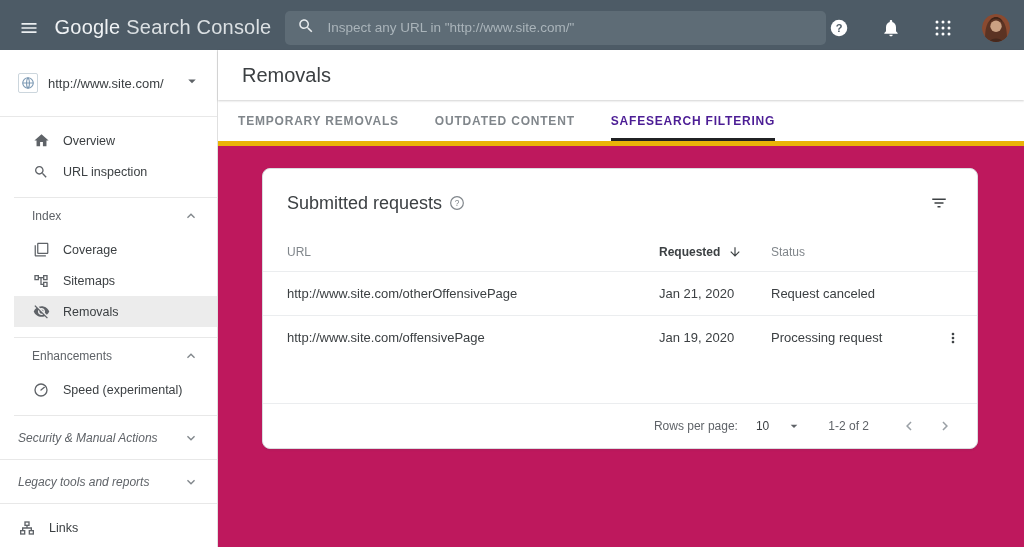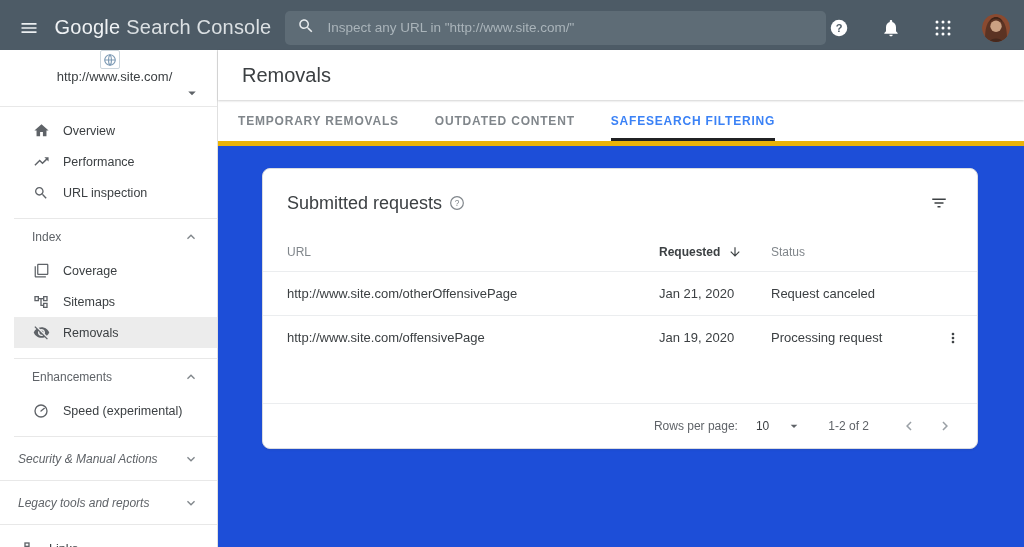--- a/index.html
+++ b/index.html
@@ -26,22 +26,22 @@
     display:flex; align-items:center; justify-content:center; }
   .avatar { width:28px; height:28px; border-radius:50%; overflow:hidden; cursor:pointer;
     border:none; padding:0; background:transparent; }
 
   
   .body-row { flex:1; display:flex; min-height:0; }
 
   
   .sidebar { width:218px; background:#fff; border-right:1px solid #e0e0e0; flex-shrink:0;
     overflow:hidden; }
-  .property { height:57px; border-bottom:1px solid #e8e8e8; display:flex; align-items:center;
-    padding:0 16px 0 18px; cursor:pointer;flex-direction:column; }
+  .property { height:67px; border-bottom:1px solid #e8e8e8; display:flex; align-items:center;
+    padding:0 16px 0 18px; cursor:pointer; }
   .prop-icon { width:20px; height:20px; border:1px solid #ccd6dd; border-radius:2px;
     display:flex; align-items:center; justify-content:center; background:#fff; }
   .prop-url { margin-left:10px; font-size:13px; color:#3c4043; }
   .prop-caret { margin-left:auto; }
   .nav-group { padding:8px 0 10px 0; border-bottom:1px solid #e8e8e8;margin-left:14px; }
   .nav-item { height:31px; display:flex; align-items:center; padding:0 18px; cursor:pointer; }
   .nav-item .ni-icon { width:18px; display:flex; justify-content:center; }
   .nav-item .ni-label { margin-left:13px; font-size:12.5px; font-weight:500; color:#3c4043; }
   .nav-item.selected { background:#ececec; }
   .section-header { height:36px; display:flex; align-items:center; padding:0 18px; cursor:pointer; }
@@ -54,22 +54,22 @@
 
   
   .main { flex:1; display:flex; flex-direction:column; min-width:0; background:#fff; }
   .page-header { height:50px; display:flex; align-items:center; padding:0 24px; background:#fff;
     box-shadow:0 1px 2px rgba(0,0,0,.18); position:relative; z-index:2; flex-shrink:0; }
   .page-title { font-size:20px; color:#3c4043; font-weight:400; }
   .tabbar { height:46px; display:flex; align-items:stretch; gap:36px; padding:0 20px;
     border-bottom:5px solid #eab308; background:#fff; flex-shrink:0; }
   .tab { display:flex; align-items:center; font-size:12px; font-weight:700; letter-spacing:.8px;
     color:#80868b; cursor:pointer; border-bottom:3px solid transparent; padding-top:3px; }
-  .tab.active { color:#3b82f6; border-bottom-color:#202124; }
-  .content { flex:1; background:#1d4ed8; padding:22px 34px 0 44px; }
+  .tab.active { color:#4c1d95; border-bottom-color:#202124; }
+  .content { flex:1; background:#be185d; padding:22px 34px 0 44px; }
 
   
   .card { width:716px; background:#fff; border:1px solid #dadce0; border-radius:8px;
     box-shadow:0 1px 2px rgba(60,64,67,.12); overflow:hidden; }
   .card-head { display:flex; align-items:center; padding:20px 24px 16px 24px; }
   .card-title { font-size:18px; color:#3c4043; font-weight:400; }
   .title-help { margin-left:7px; display:flex; cursor:pointer; }
   .filter-btn { margin-left:auto; width:28px; height:28px; border:none; background:transparent;
     cursor:pointer; display:flex; align-items:center; justify-content:center; }
   .t-row { display:grid; grid-template-columns:1fr 112px 172px 20px; align-items:center;
@@ -184,28 +184,20 @@
         <div class="nav-item">
           <span class="ni-icon">
             <svg width="17" height="17" viewBox="0 0 24 24">
                 <path fill="#5f6368" d="M10 20v-6h4v6h5v-8h3L12 3 2 12h3v8z"></path>
               </svg>
           </span>
           <span class="ni-label">Overview</span>
         </div>
         <div class="nav-item">
           <span class="ni-icon">
-            <svg width="17" height="17" viewBox="0 0 24 24">
-                <path fill="#5f6368" d="M16 6l2.29 2.29-4.88 4.88-4-4L2 16.59 3.41 18l6-6 4 4 6.3-6.29L22 12V6z"></path>
-              </svg>
-          </span>
-          <span class="ni-label">Performance</span>
-        </div>
-        <div class="nav-item">
-          <span class="ni-icon">
             <svg width="16" height="16" viewBox="0 0 24 24">
                 <path fill="#5f6368" d="M15.5 14h-.79l-.28-.27C15.41 12.59 16 11.11 16 9.5 16 5.91 13.09 3 9.5 3S3 5.91 3 9.5 5.91 16 9.5 16c1.61 0 3.09-.59 4.23-1.57l.27.28v.79l5 4.99L20.49 19l-4.99-5zm-6 0C7.01 14 5 11.99 5 9.5S7.01 5 9.5 5 14 7.01 14 9.5 11.99 14 9.5 14z"></path>
               </svg>
           </span>
           <span class="ni-label">URL inspection</span>
         </div>
       </div>
 
       <div class="nav-group" style="padding-top:0;">
         <div class="section-header">

